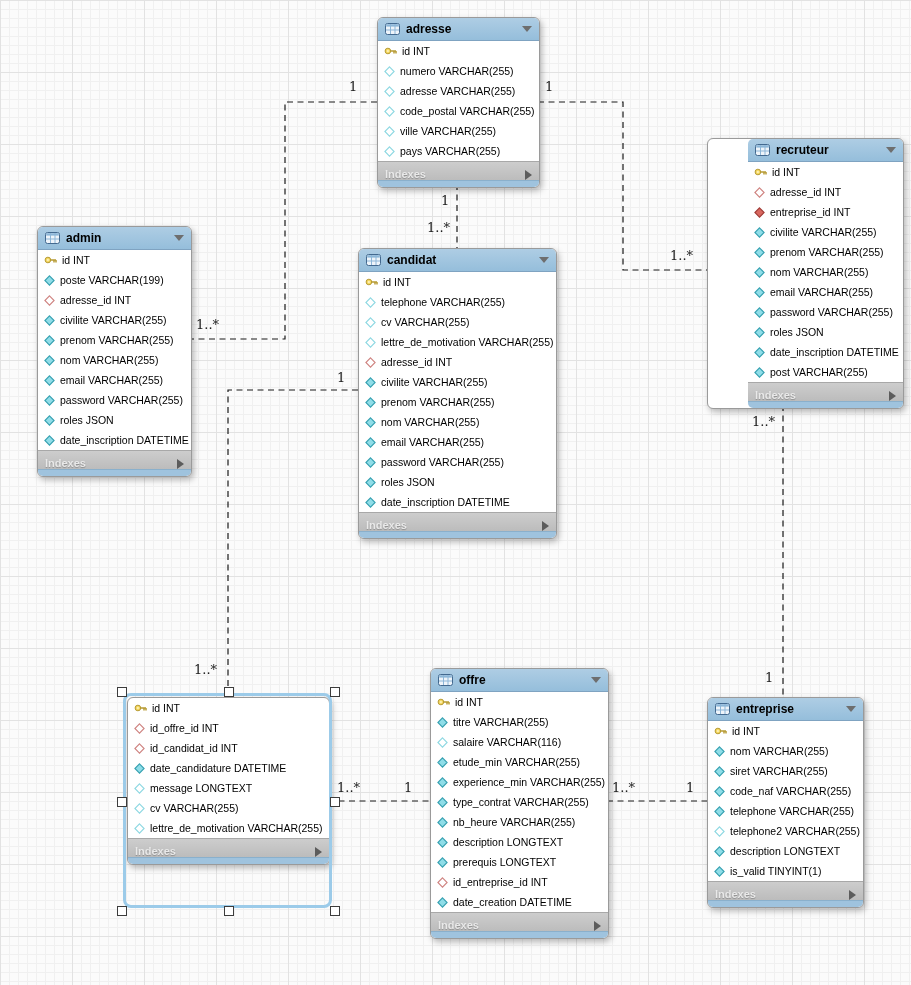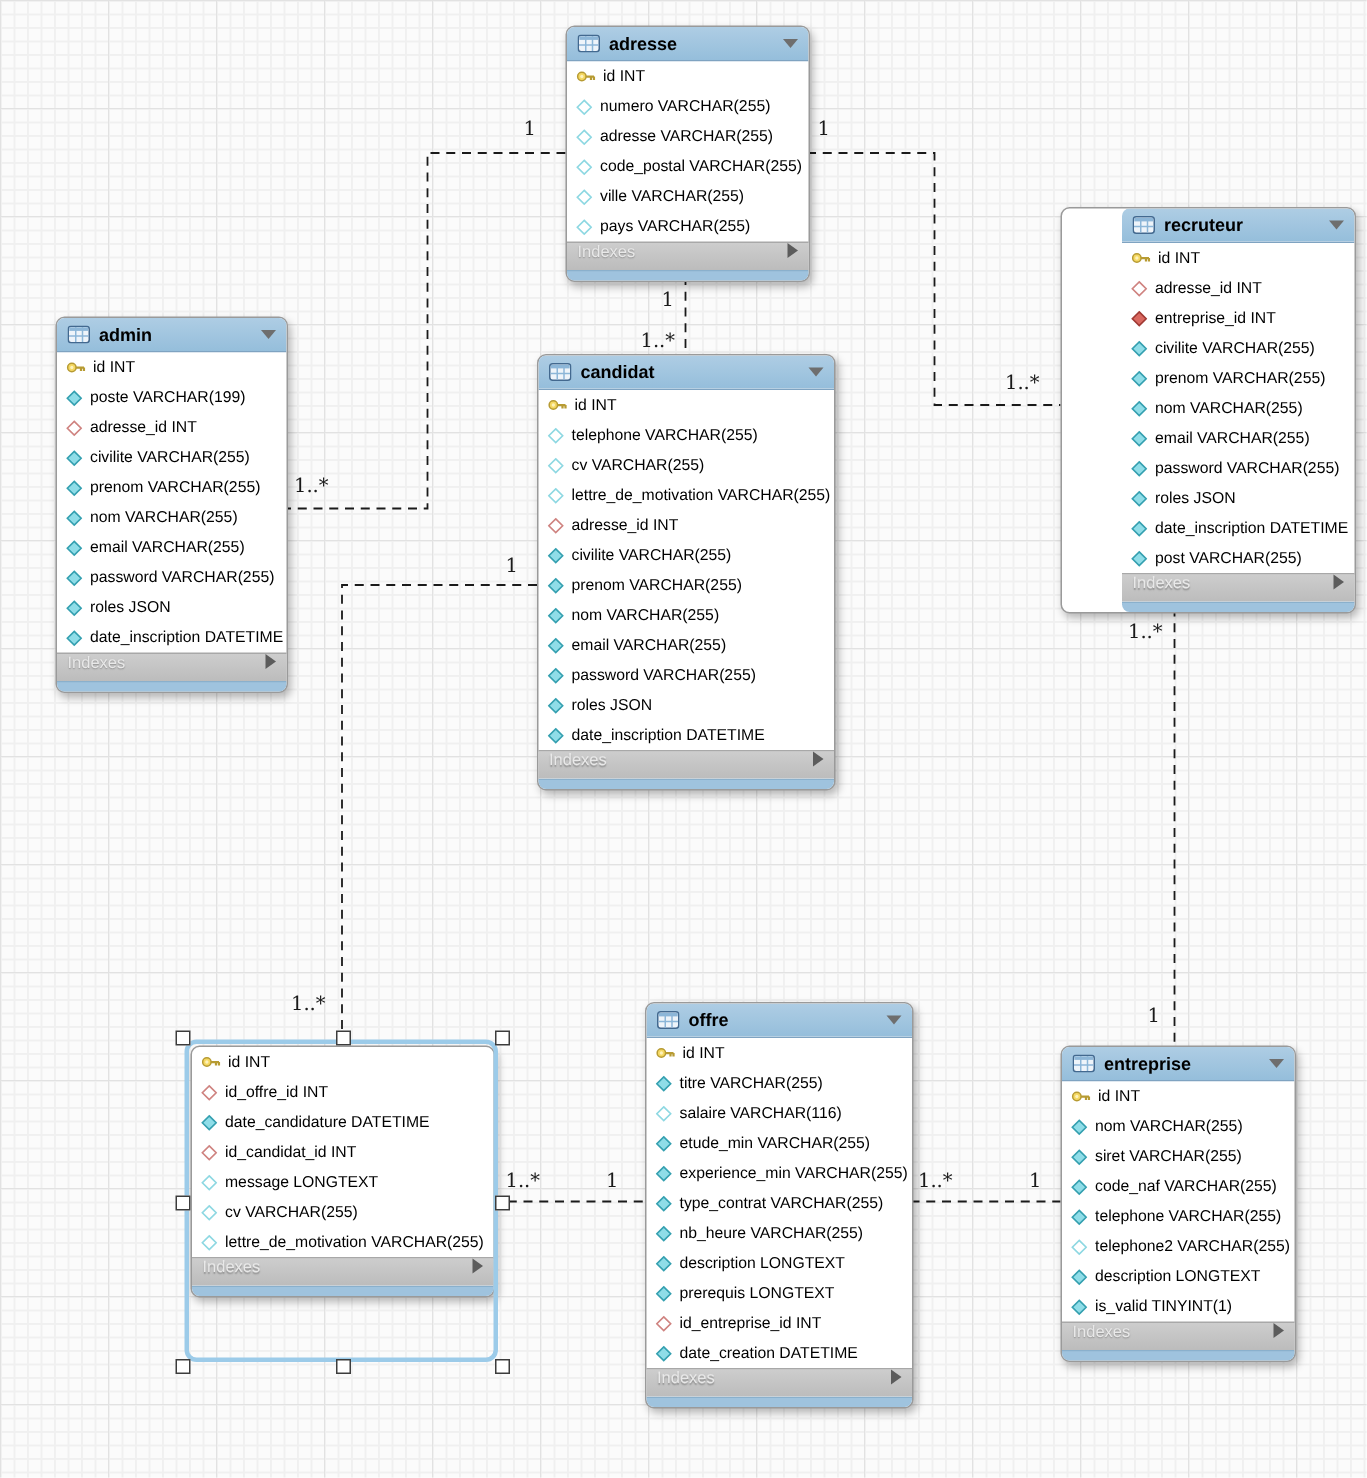--- a/index.html
+++ b/index.html
@@ -26,22 +26,22 @@
     font-size:12px; font-weight:bold;
   }
   .tbl-icon{display:inline-flex; line-height:0;}
   .tbl-caret{margin-left:auto; width:0; height:0;
     border-left:5px solid transparent; border-right:5px solid transparent;
     border-top:6px solid #6e6e6e;}
   .tbl-row{height:20px; display:flex; align-items:center; padding:0 6px; gap:5px; white-space:nowrap;}
   .row-icon{display:inline-flex; line-height:0; flex:0 0 auto;}
   .tbl-footer{
     height:18px; background:linear-gradient(#cdcdcd,#bcbcbc); border-top:1px solid #a8a8a8;
-    display:flex; align-items:flex-start; padding:0 7px;
-    color:#e9e9e9; font-weight:normal; font-size:11px; text-shadow:0 1px 1px #8d8d8d;
+    display:flex; align-items:flex-end; padding:0 7px;
+    color:#e9e9e9; font-weight:bold; font-size:11px; text-shadow:0 1px 1px #8d8d8d;
   }
   .footer-arrow{margin-left:auto; width:0; height:0;
     border-top:5px solid transparent; border-bottom:5px solid transparent;
     border-left:7px solid #5c5c5c;}
   .tbl-strip{height:6px; background:#9fc3de; border-top:1px solid #8ab0cc; border-radius:0 0 5px 5px;}
   .card-label{position:absolute; font:13px "DejaVu Serif",serif; color:#1a1a1a; white-space:nowrap;}
   .sel-ring{position:absolute; border:3px solid #9ccbe9; border-radius:8px; pointer-events:none;}
   .sel-handle{position:absolute; width:8px; height:8px; background:#fff; border:1px solid #3c3c3c;}
 </style>
 </head>
@@ -121,21 +121,21 @@
             </svg>
           </span>
           <span>pays VARCHAR(255)</span>
         </div>
         <div class="tbl-footer">
           <span>Indexes</span>
           <span class="footer-arrow"></span>
         </div>
         <div class="tbl-strip"></div>
       </div>
-      <div class="db-table" style="left: 37px; top: 211px; width: 153px;">
+      <div class="db-table" style="left: 37px; top: 226px; width: 153px;">
         <div class="tbl-header">
           <span class="tbl-icon">
             <svg width="15" height="12" viewBox="0 0 15 12">
               <rect x="0.5" y="0.5" width="14" height="11" rx="2" fill="#eef4fa" stroke="#43698f"></rect>
               <rect x="1.2" y="1.2" width="12.6" height="2.4" fill="#8cb6d8"></rect>
               <line x1="5.5" y1="1" x2="5.5" y2="11" stroke="#8cb6d8"></line>
               <line x1="10" y1="1" x2="10" y2="11" stroke="#8cb6d8"></line>
               <line x1="1" y1="7" x2="14" y2="7" stroke="#8cb6d8"></line>
             </svg>
           </span>
@@ -223,21 +223,21 @@
             </svg>
           </span>
           <span>date_inscription DATETIME</span>
         </div>
         <div class="tbl-footer">
           <span>Indexes</span>
           <span class="footer-arrow"></span>
         </div>
         <div class="tbl-strip"></div>
       </div>
-      <div class="db-table" style="left: 358px; top: 236px; width: 197px;">
+      <div class="db-table" style="left: 358px; top: 248px; width: 197px;">
         <div class="tbl-header">
           <span class="tbl-icon">
             <svg width="15" height="12" viewBox="0 0 15 12">
               <rect x="0.5" y="0.5" width="14" height="11" rx="2" fill="#eef4fa" stroke="#43698f"></rect>
               <rect x="1.2" y="1.2" width="12.6" height="2.4" fill="#8cb6d8"></rect>
               <line x1="5.5" y1="1" x2="5.5" y2="11" stroke="#8cb6d8"></line>
               <line x1="10" y1="1" x2="10" y2="11" stroke="#8cb6d8"></line>
               <line x1="1" y1="7" x2="14" y2="7" stroke="#8cb6d8"></line>
             </svg>
           </span>
@@ -473,32 +473,32 @@
           <span class="row-icon">
             <svg width="11" height="11" viewBox="0 0 11 11">
               <polygon points="5.5,0.9 10.1,5.5 5.5,10.1 0.9,5.5" fill="#ffffff" stroke="#cf8380" stroke-width="1.1"></polygon>
             </svg>
           </span>
           <span>id_offre_id INT</span>
         </div>
         <div class="tbl-row">
           <span class="row-icon">
             <svg width="11" height="11" viewBox="0 0 11 11">
+              <polygon points="5.5,0.9 10.1,5.5 5.5,10.1 0.9,5.5" fill="#ffffff" stroke="#cf8380" stroke-width="1.1"></polygon>
+            </svg>
+          </span>
+          <span>id_candidat_id INT</span>
+        </div>
+        <div class="tbl-row">
+          <span class="row-icon">
+            <svg width="11" height="11" viewBox="0 0 11 11">
               <polygon points="5.5,0.9 10.1,5.5 5.5,10.1 0.9,5.5" fill="#8fdde8" stroke="#35a0b0" stroke-width="1.1"></polygon>
             </svg>
           </span>
           <span>date_candidature DATETIME</span>
-        </div>
-        <div class="tbl-row">
-          <span class="row-icon">
-            <svg width="11" height="11" viewBox="0 0 11 11">
-              <polygon points="5.5,0.9 10.1,5.5 5.5,10.1 0.9,5.5" fill="#ffffff" stroke="#cf8380" stroke-width="1.1"></polygon>
-            </svg>
-          </span>
-          <span>id_candidat_id INT</span>
         </div>
         <div class="tbl-row">
           <span class="row-icon">
             <svg width="11" height="11" viewBox="0 0 11 11">
               <polygon points="5.5,0.9 10.1,5.5 5.5,10.1 0.9,5.5" fill="#ffffff" stroke="#8ed8e2" stroke-width="1.1"></polygon>
             </svg>
           </span>
           <span>message LONGTEXT</span>
         </div>
         <div class="tbl-row">

